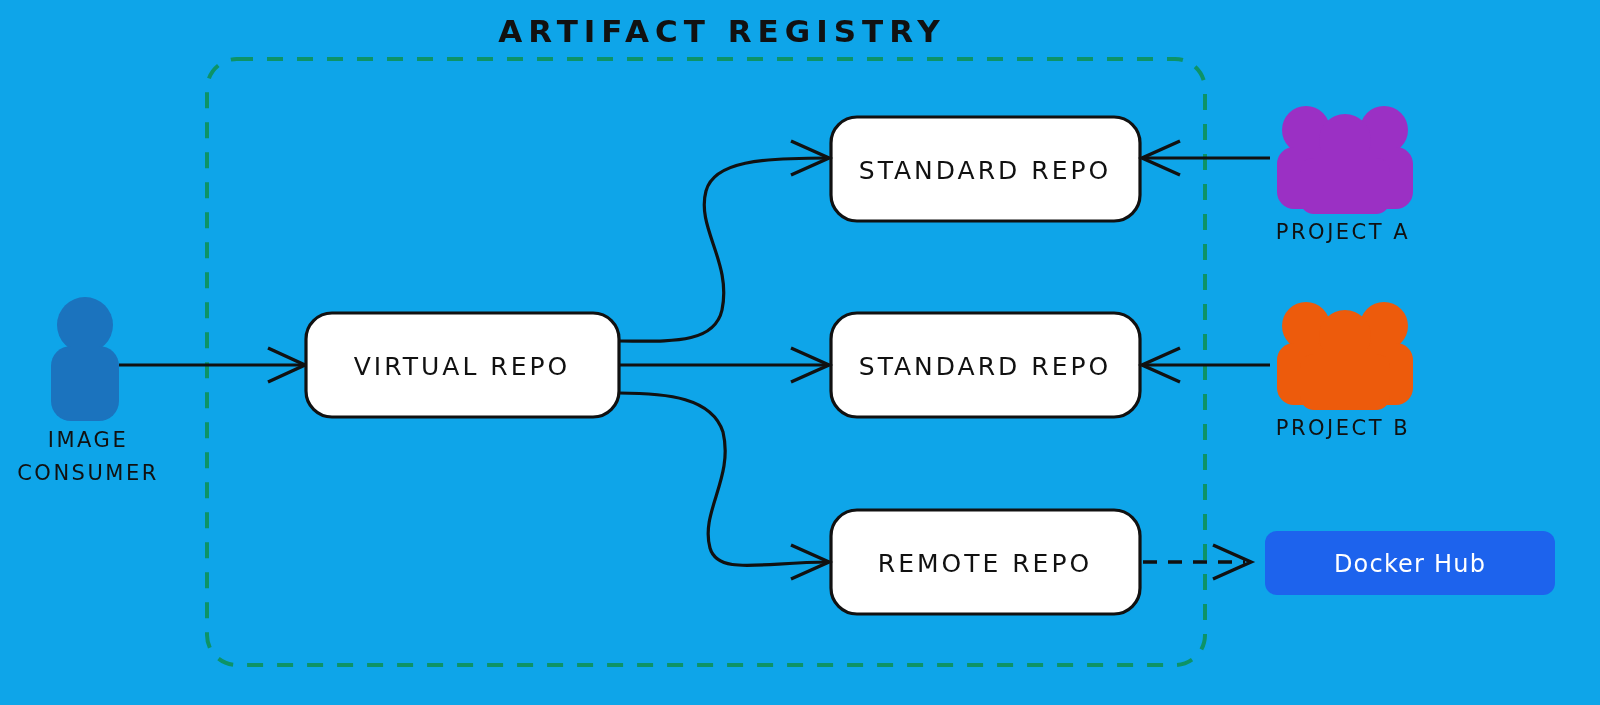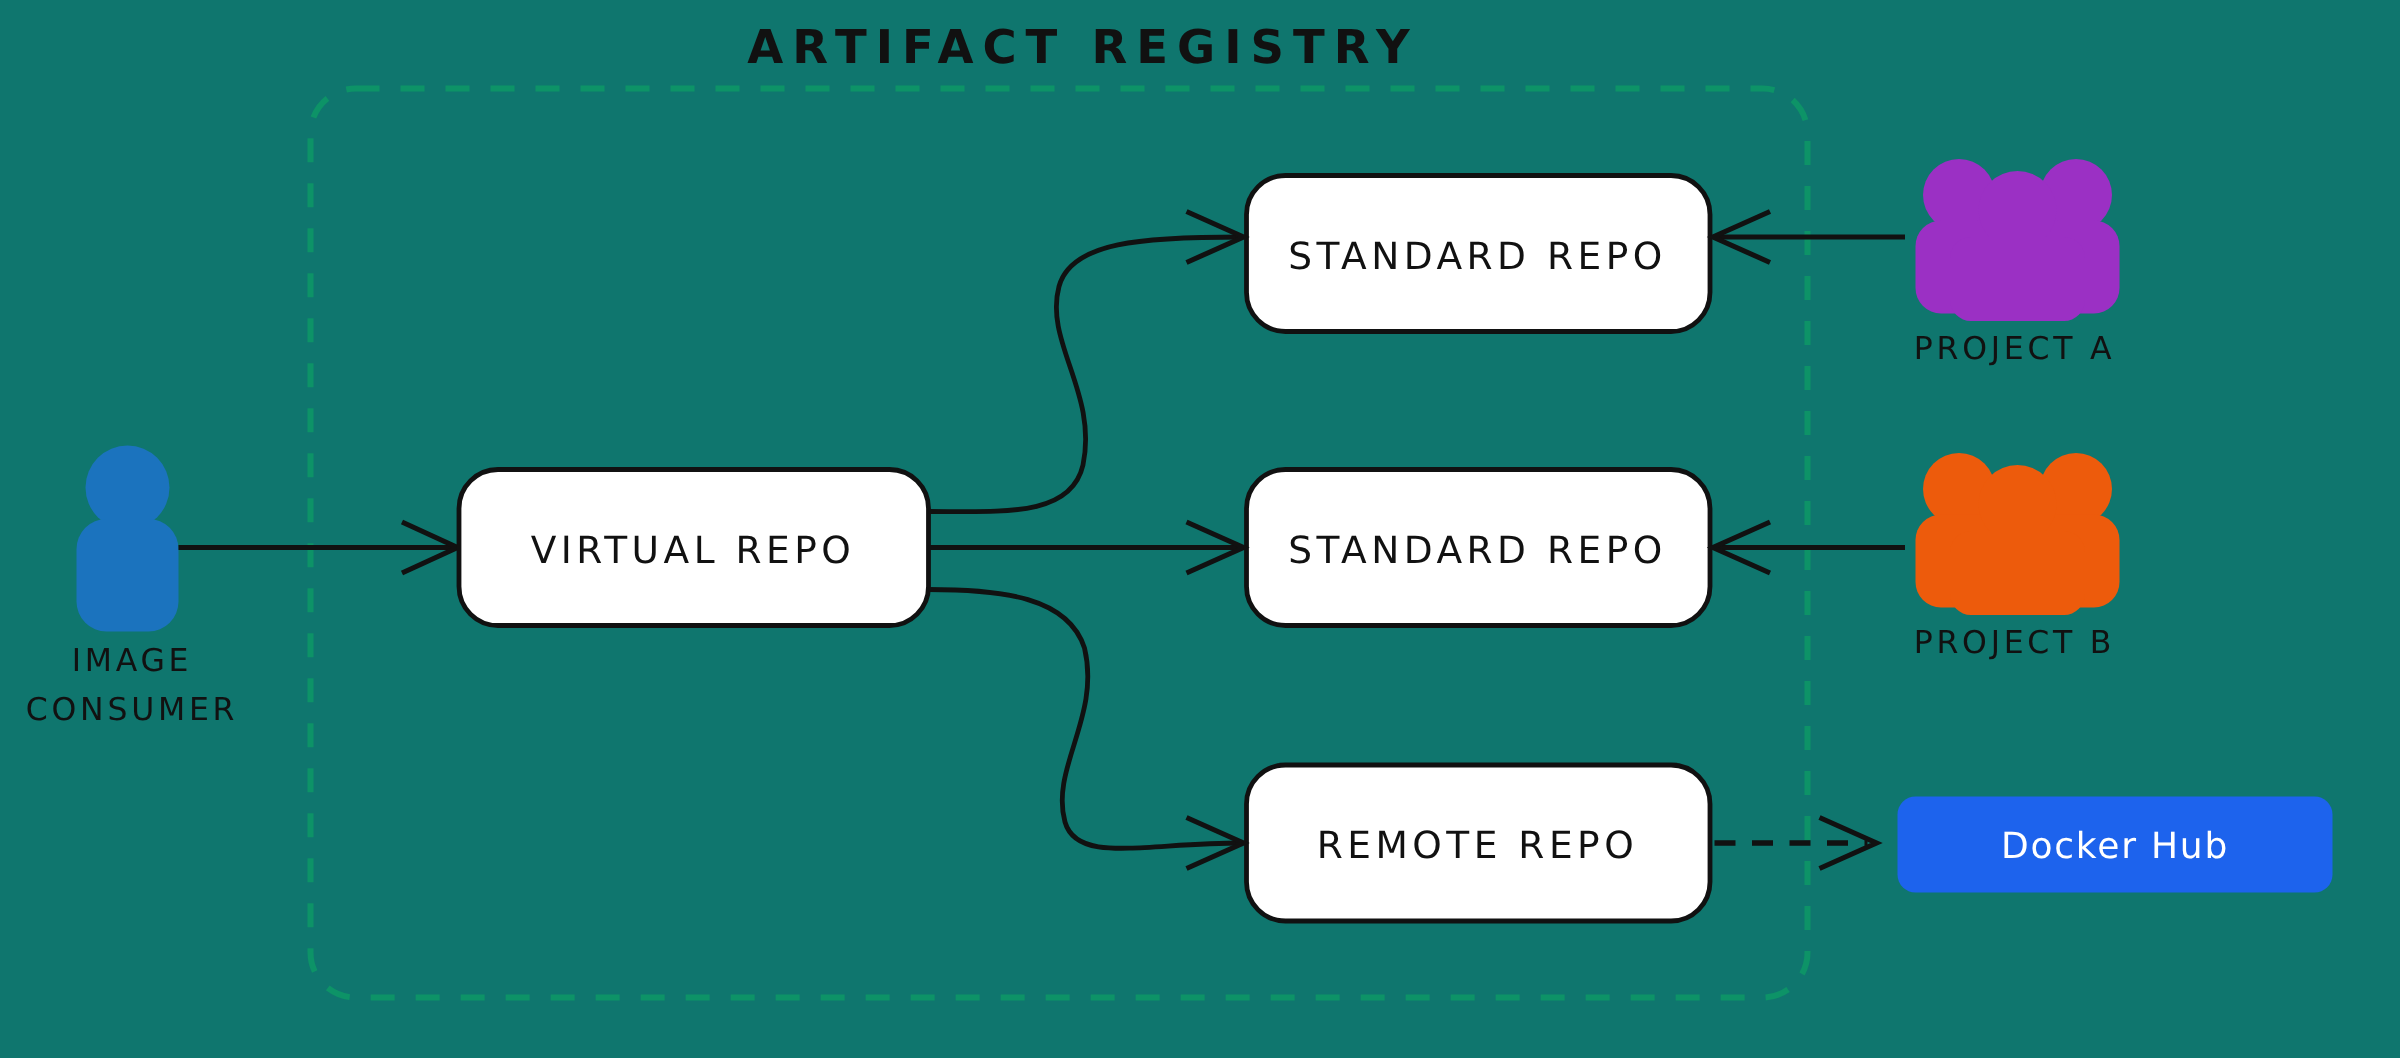--- a/index.html
+++ b/index.html
@@ -10,21 +10,21 @@
   body {
     width: 1600px;
     height: 705px;
     overflow: hidden;
     font-family: "DejaVu Sans", sans-serif;
   }
   #stage {
     position: relative;
     width: 1600px;
     height: 705px;
-    background: #0f766e;
+    background: #0ea5e9;
   }
   svg.layer {
     position: absolute;
     left: 0;
     top: 0;
     width: 1600px;
     height: 705px;
   }
   .hand {
     font-family: "DejaVu Sans", sans-serif;

